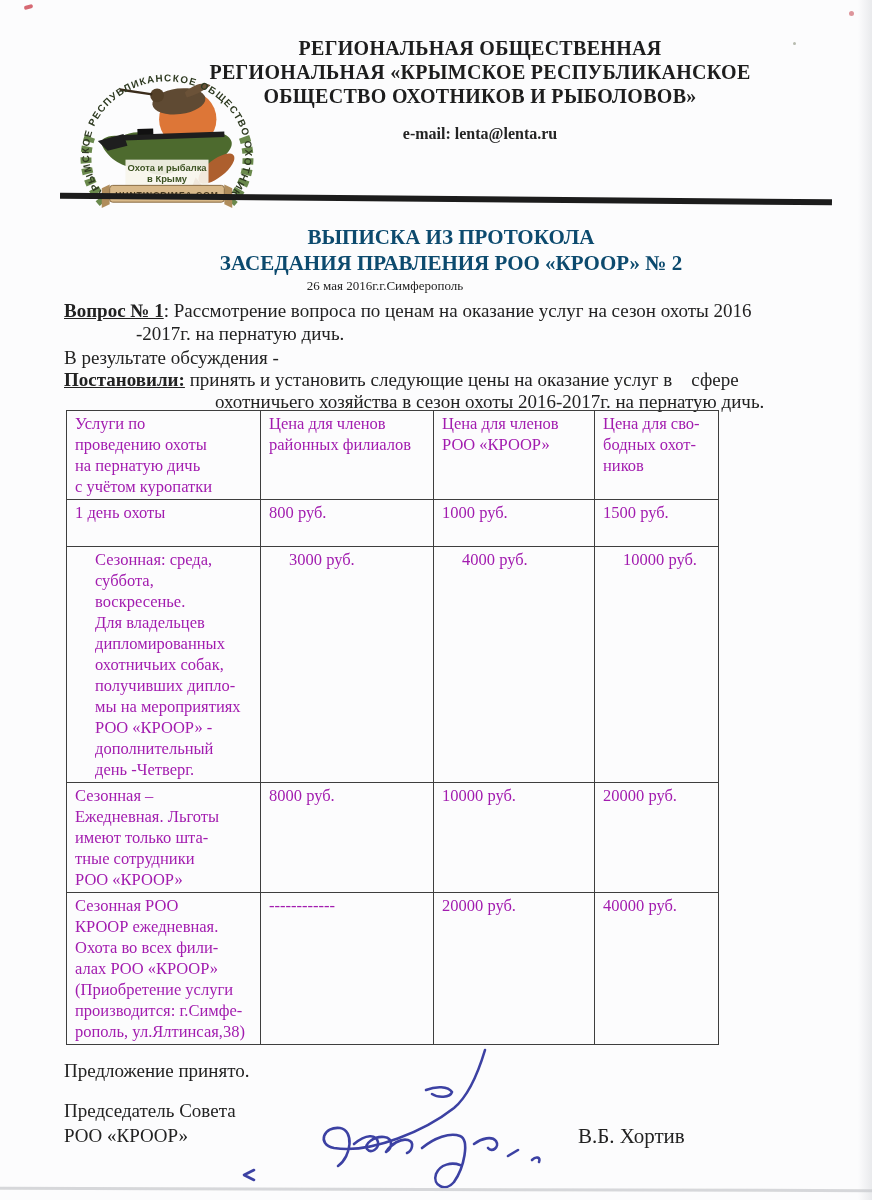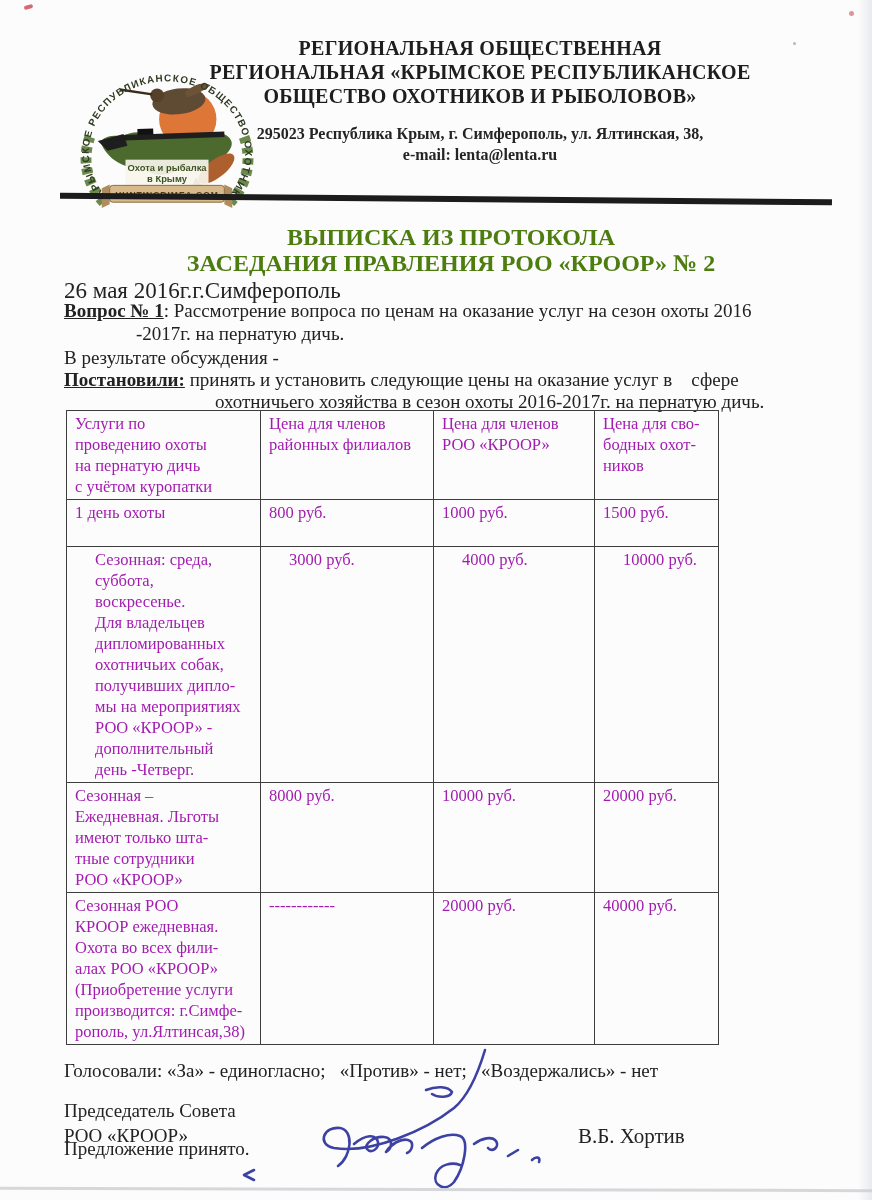--- a/index.html
+++ b/index.html
@@ -12,22 +12,22 @@
   .abs{position:absolute;}
   
   .org-block{left:150px;top:36px;width:660px;text-align:center;}
   .org-line{font-size:20px;font-weight:bold;line-height:24px;color:#1d1d1d;letter-spacing:.3px;}
   .addr-block{margin-top:15px;}
   .addr-line{font-size:16px;font-weight:bold;line-height:21px;color:#242424;}
   .logo{left:68px;top:46px;width:198px;height:172px;}
   .rule{left:60px;top:196px;width:772px;height:6px;background:#1c1c1c;transform:rotate(.5deg);}
   
   .title-block{left:30px;top:224px;width:842px;text-align:center;}
-  .title-line{font-size:24px;font-weight:bold;line-height:26px;color:#4d7c0f;}
-  .dateline{left:64px;top:278px;width:642px;display:flex;justify-content:flex-start;font-size:23px;}
+  .title-line{font-size:21px;font-weight:bold;line-height:26px;color:#0c4a6e;}
+  .dateline{left:64px;top:278px;width:642px;display:flex;justify-content:center;font-size:13px;}
   .para{left:64px;width:760px;font-size:19px;line-height:22px;white-space:pre;}
   .lbl{font-weight:bold;text-decoration:underline;}
   .q1{top:300px;}
   .q2{top:323px;padding-left:72px;}
   .disc{top:347px;}
   .res1{top:369px;}
   .res2{top:391px;padding-left:151px;}
   
   table.prices{left:66px;top:410px;width:652px;position:absolute;border-collapse:collapse;table-layout:fixed;}
   table.prices td{border:1.4px solid #3e3e3e;vertical-align:top;padding:2px 6px 2px 8px;
@@ -97,21 +97,20 @@
   <text font-family="Liberation Sans, sans-serif" font-size="10" font-weight="bold" letter-spacing="1.2" fill="#2f3b22">
     <textPath href="#ringpath">КРЫМСКОЕ РЕСПУБЛИКАНСКОЕ ОБЩЕСТВО ОХОТНИКОВ И РЫБОЛОВОВ</textPath>
   </text>
 </svg>
 
 <div class="abs org-block">
   <div class="org-line">РЕГИОНАЛЬНАЯ ОБЩЕСТВЕННАЯ</div>
   <div class="org-line">РЕГИОНАЛЬНАЯ «КРЫМСКОЕ РЕСПУБЛИКАНСКОЕ</div>
   <div class="org-line">ОБЩЕСТВО ОХОТНИКОВ И РЫБОЛОВОВ»</div>
   <div class="addr-block">
-    <div class="addr-line">295023 Республика Крым, г. Симферополь, ул. Ялтинская, 38,</div>
     <div class="addr-line">e-mail: lenta@lenta.ru</div>
   </div>
 </div>
 
 <div class="abs rule"></div>
 
 <div class="abs title-block">
   <div class="title-line">ВЫПИСКА ИЗ ПРОТОКОЛА</div>
   <div class="title-line">ЗАСЕДАНИЯ ПРАВЛЕНИЯ РОО «КРООР» № 2</div>
 </div>
@@ -191,21 +190,20 @@
 производится: г.Симфе-
 рополь, ул.Ялтинсая,38)</td>
     <td>------------</td>
     <td>20000 руб.</td>
     <td>40000 руб.</td>
   </tr>
 </tbody>
   </table>
 
 <div class="abs vote-block">
-  <div>Голосовали: «За» - единогласно;   «Против» - нет;   «Воздержались» - нет</div>
   <div>Предложение принято.</div>
   
 </div>
 
 <div class="abs signer">
   <div>Председатель Совета</div>
   <div>РОО «КРООР»</div>
 </div>
 
 <svg class="abs sig-svg" viewBox="0 0 350 150" xmlns="http://www.w3.org/2000/svg">

